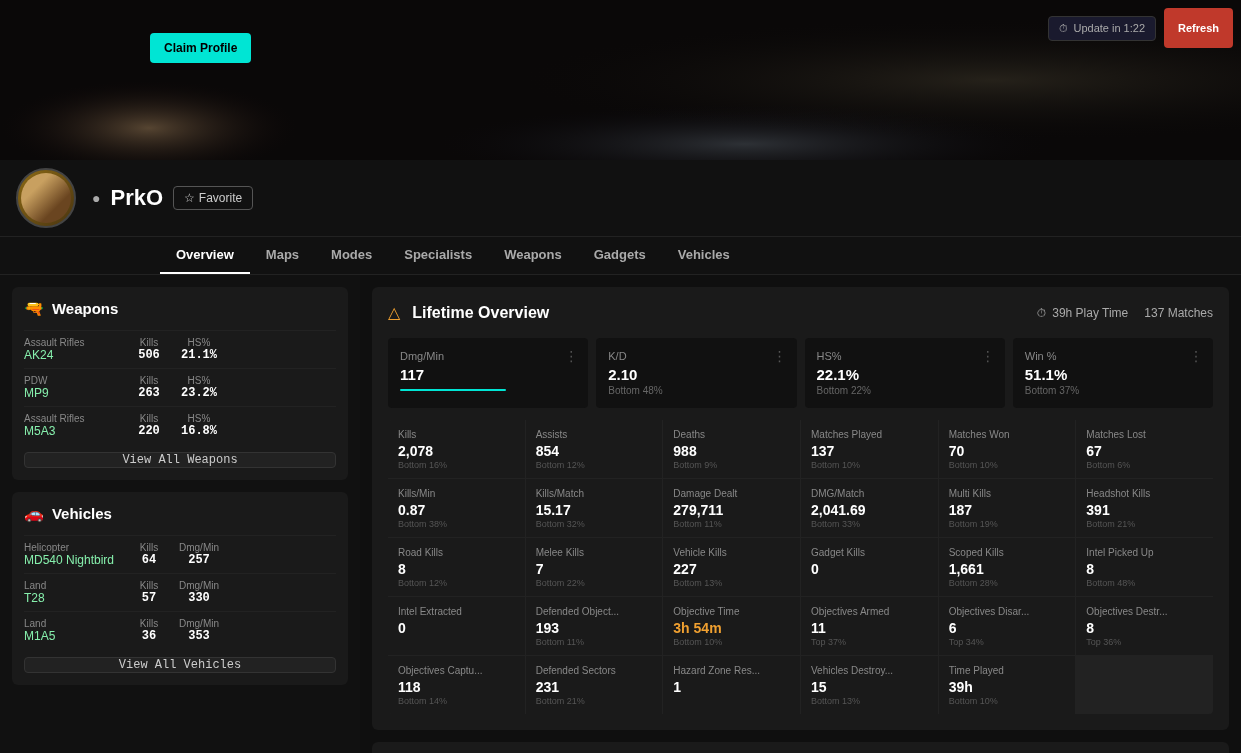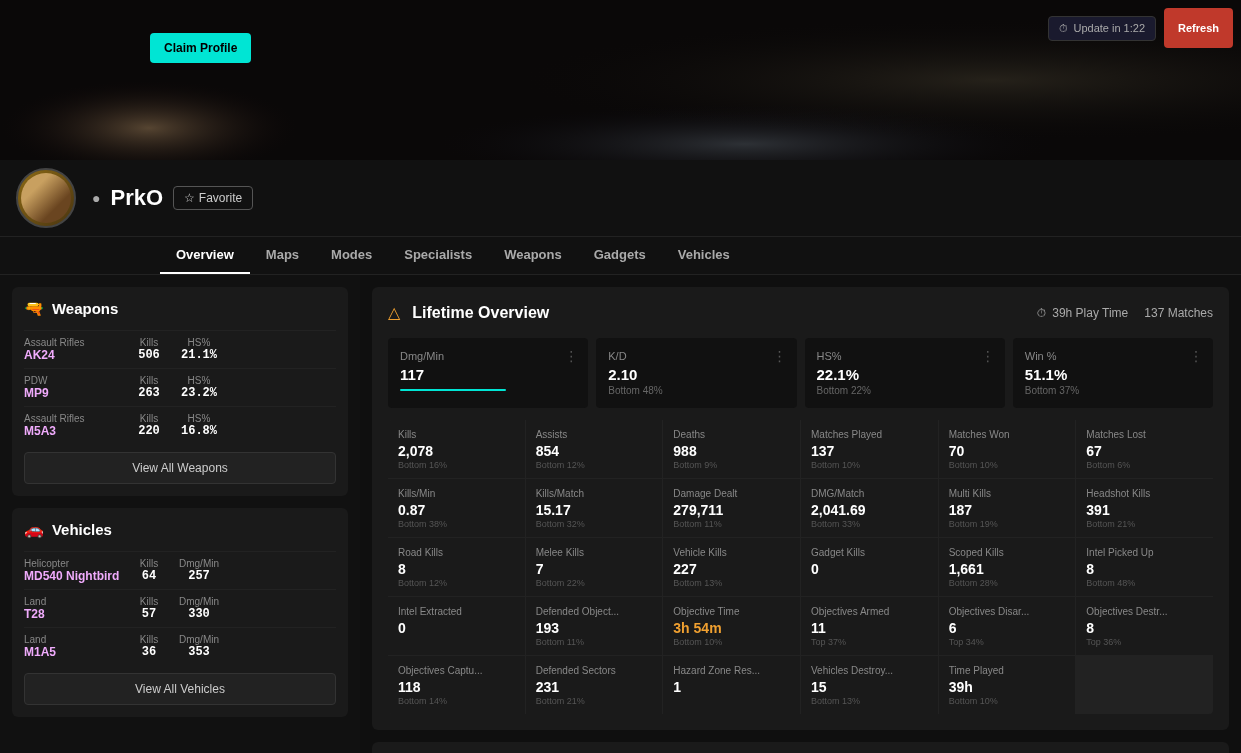--- a/index.html
+++ b/index.html
@@ -84,28 +84,28 @@
       display: flex; align-items: center; gap: 8px; margin-bottom: 12px;
     }
     .section-icon { color: #aaa; font-size: 16px; }
     .section-title { font-size: 15px; font-weight: bold; color: #fff; }
 
     .weapon-row, .vehicle-row {
       display: flex; align-items: center; padding: 6px 0; border-top: 1px solid #222;
     }
     .weapon-name-group { min-width: 100px; }
     .weapon-type { color: #888; font-size: 10px; }
-    .weapon-name { color: #f0abfc; font-size: 12px; font-weight: bold; }
+    .weapon-name { color: #86efac; font-size: 12px; font-weight: normal; }
     .stat-group { text-align: center; min-width: 50px; }
     .stat-label { color: #888; font-size: 10px; }
     .stat-value { color: #fff; font-size: 12px; font-weight: bold; font-family: Liberation Mono, monospace; }
 
     .view-all-btn {
       width: 100%; background: #222; border: 1px solid #333; color: #ccc;
-      border-radius: 4px; padding: 8px; cursor: pointer; font-size: 12px; margin-top: 8px;
+      border-radius: 4px; padding: 0; cursor: pointer; font-size: 12px; margin-top: 8px; font-family: Liberation Mono, monospace;
     }
 
     
     .main-content {
       flex: 1; background: #0f0f0f; padding: 12px;
     }
 
     
     .overview-card {
       background: #1a1a1a; border-radius: 6px; padding: 16px; margin-bottom: 12px;

